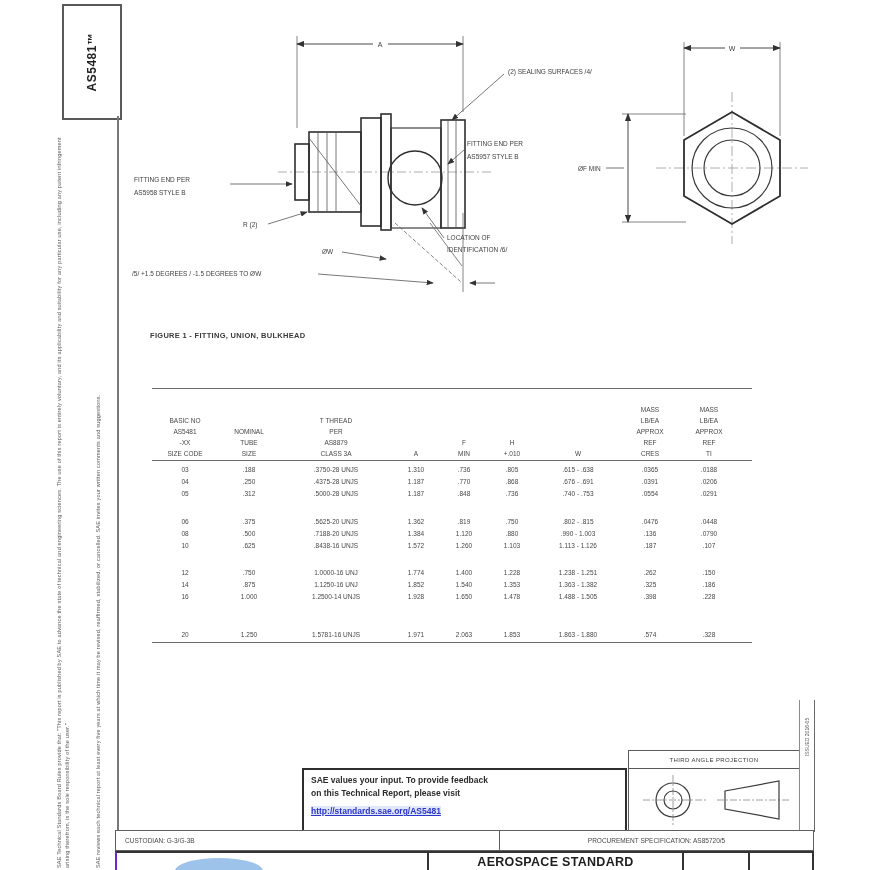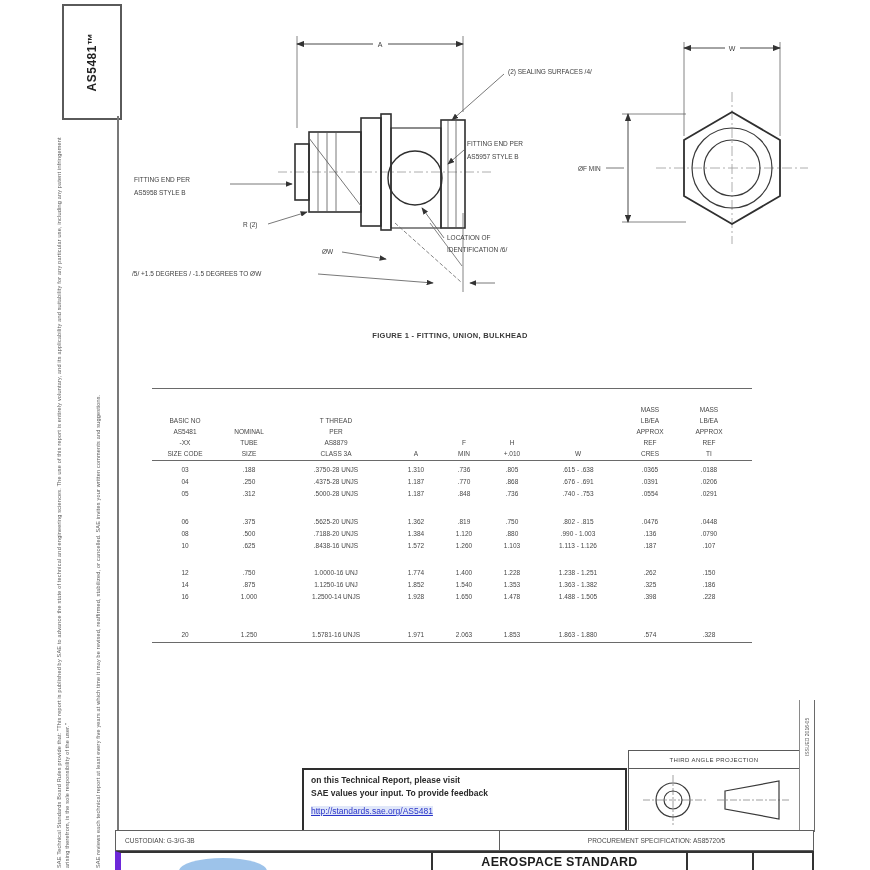--- a/index.html
+++ b/index.html
@@ -12,53 +12,53 @@
   
   .disc-outer{position:absolute;overflow:visible;}
   .disc-inner{transform-origin:0 0;transform:rotate(-90deg);color:#5a5a5a;
     font-size:5.5px;line-height:7.5px;letter-spacing:.2px;}
   .titlebox{position:absolute;left:62px;top:4px;width:56px;height:112px;
     border:2px solid #5a5a5a;display:flex;align-items:center;justify-content:center;background:#fff;}
   .titlebox span{transform:rotate(-90deg);white-space:nowrap;font-weight:bold;
     font-size:12px;color:#222;letter-spacing:.5px;}
   .vrule{position:absolute;background:#787878;}
   
-  .caption{position:absolute;left:150px;width:600px;text-align:center;
+  .caption{position:absolute;left:150px;width:600px;text-align:left;
     font-size:7.5px;font-weight:bold;color:#3a3a3a;letter-spacing:.3px;}
   
   .dtable{position:absolute;left:152px;top:388px;width:600px;border-top:1.5px solid #6a6a6a;}
   .thead{display:flex;align-items:flex-end;height:70px;border-bottom:1.5px solid #6a6a6a;padding-bottom:1px;}
   .th{white-space:pre-line;text-align:center;font-size:6.5px;line-height:11px;color:#474747;}
   .tbody{padding-top:2px;padding-bottom:2px;border-bottom:1.5px solid #6a6a6a;}
   .tr{display:flex;height:12px;align-items:center;}
   .tr.g1{margin-top:16px;} .tr.g2m{margin-top:15px;} .tr.g3m{margin-top:26px;}
   .td{text-align:center;font-size:6.5px;color:#474747;}
   
   .feedback{position:absolute;left:302px;top:768px;width:314px;height:56px;
     border:2.5px solid #2e2e2e;background:#fff;padding:4px 0 0 7px;}
   .feedback .fl{font-size:8.5px;font-weight:bold;color:#2b2b2b;line-height:13px;}
-  .feedback a{font-size:8.5px;font-weight:normal;line-height:14px;color:var(--link-blue,#2b35c8);
+  .feedback a{font-size:8.5px;font-weight:bold;line-height:14px;color:var(--link-blue,#2b35c8);
     text-decoration:underline;background:rgba(130,160,230,.25);}
   
   .projbox{position:absolute;left:628px;top:750px;width:170px;height:82px;border:1.5px solid #5a5a5a;background:#fff;}
   .projbox .phead{height:17px;border-bottom:1.5px solid #5a5a5a;display:flex;align-items:center;justify-content:center;
     font-size:6px;color:#3a3a3a;letter-spacing:.4px;}
   .issuedstrip{position:absolute;left:799px;top:700px;width:16px;height:132px;
     border-left:1px solid #8a8a8a;border-right:1.5px solid #6a6a6a;
     display:flex;align-items:flex-start;justify-content:center;padding-top:6px;box-sizing:border-box;}
   .issuedstrip span{transform:rotate(-90deg) translateX(-28px);transform-origin:center;white-space:nowrap;
     font-size:5px;color:#555;}
   
   .frow1{position:absolute;left:115px;top:830px;width:699px;height:21px;border:1.5px solid #5f5f5f;
     display:flex;box-sizing:border-box;background:#fff;}
   .frow1 .fc1{width:384px;border-right:1.5px solid #5f5f5f;display:flex;align-items:center;
     padding-left:9px;font-size:6.5px;color:#464646;box-sizing:border-box;}
   .frow1 .fc2{flex:1;display:flex;align-items:center;justify-content:center;font-size:6.5px;color:#464646;}
   .frow2{position:absolute;left:115px;top:851px;width:699px;height:19px;
-    border-left:6px solid #6d28d9;border-right:2px solid #333;border-top:2px solid #333;
+    border-left:2px solid #6d28d9;border-right:2px solid #333;border-top:2px solid #333;
     display:flex;box-sizing:border-box;background:#fff;}
   .frow2 .c{border-right:2px solid #333;box-sizing:border-box;position:relative;}
   .frow2 .c:last-child{border-right:none;}
   .frow2 .ctitle{display:flex;align-items:flex-start;justify-content:center;
     font-size:12.5px;font-weight:bold;color:#1d1d1d;padding-top:2px;letter-spacing:.3px;}
   .logo{position:absolute;left:58px;top:5px;width:88px;height:26px;border-radius:50%;
     background:var(--logo-blue,#8cb8e6);opacity:.85;}
   
   svg text{font-family:"Liberation Sans",sans-serif;font-size:6.5px;fill:#404040;}
   svg .lbl{font-size:6.5px;}
@@ -327,22 +327,22 @@
           <div class="td" style="width: 48px;">2.063</div>
           <div class="td" style="width: 48px;">1.853</div>
           <div class="td" style="width: 84px;">1.863 - 1.880</div>
           <div class="td" style="width: 60px;">.574</div>
           <div class="td" style="width: 58px;">.328</div>
         </div>
       </div>
   </div>
 
   <div class="feedback">
+    <div class="fl">SAE values your input. To provide feedback</div>
     <div class="fl">on this Technical Report, please visit</div>
-    <div class="fl">SAE values your input. To provide feedback</div>
     <a href="#">http://standards.sae.org/AS5481</a>
   </div>
 
   <div class="projbox">
     <div class="phead">THIRD ANGLE PROJECTION</div>
     <svg width="167" height="60" viewBox="0 0 167 60">
       <line x1="14" y1="31" x2="78" y2="31" stroke="#888" stroke-width="0.8" stroke-dasharray="7 2 2 2"></line>
       <line x1="44" y1="6" x2="44" y2="56" stroke="#888" stroke-width="0.8" stroke-dasharray="7 2 2 2"></line>
       <circle cx="44" cy="31" r="17" fill="none" stroke="#3a3a3a" stroke-width="1.2"></circle>
       <circle cx="44" cy="31" r="9" fill="none" stroke="#3a3a3a" stroke-width="1.2"></circle>

